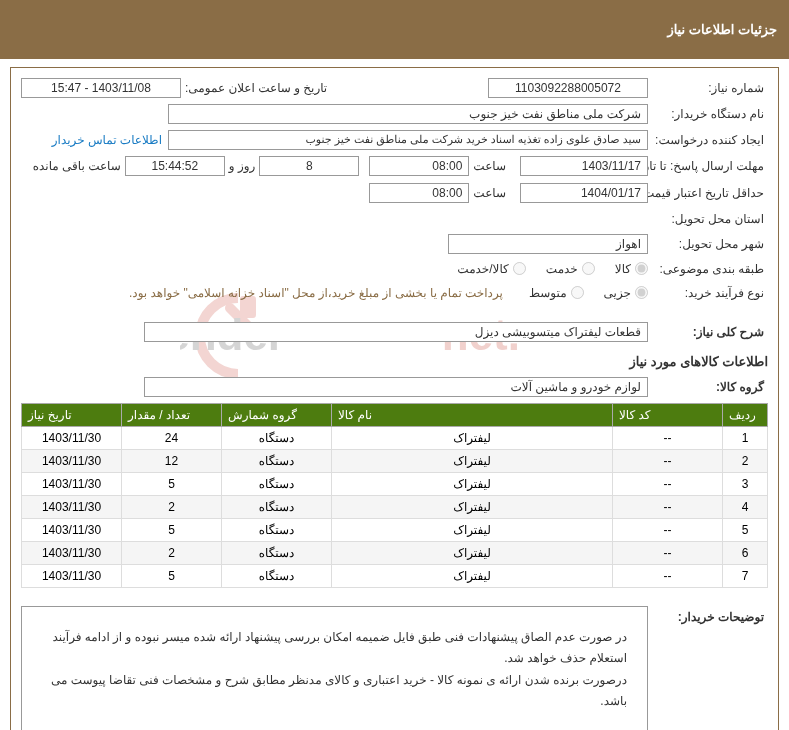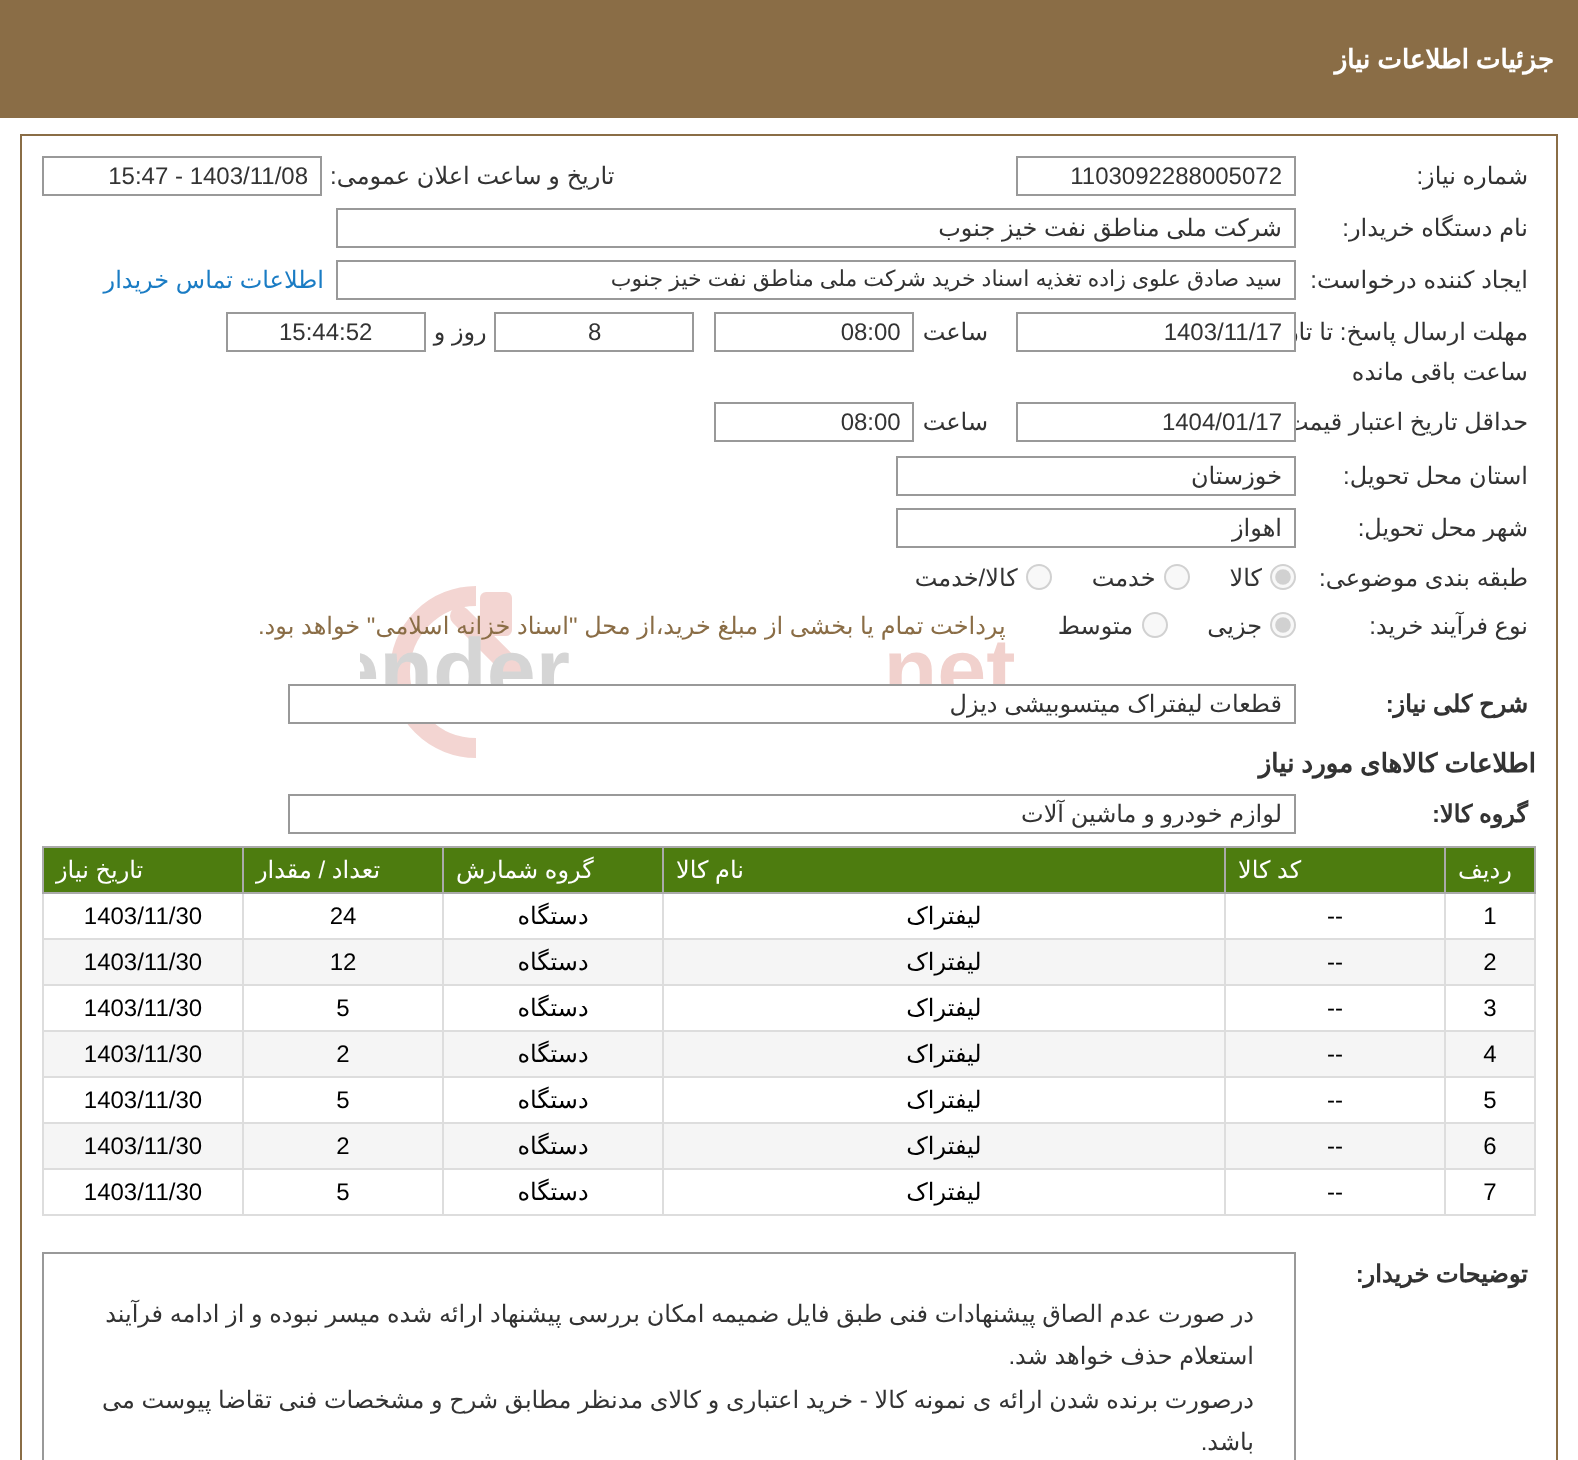--- a/index.html
+++ b/index.html
@@ -6,22 +6,22 @@
     body { font-family: Tahoma, Arial, sans-serif; font-size: 12px; direction: rtl; background: #fff; }
     .container { width: 789px; margin: 0; }
     .header-bar { background: #8a6d46; color: #fff; padding: 22px 12px; font-size: 13px; font-weight: bold; text-align: right; }
     .content-panel { border: 1px solid #8a6d46; background: #fff; margin: 8px 10px; padding: 10px; position: relative; }
     .watermark { position: absolute; top: 210px; left: 50%; transform: translateX(-50%); z-index: 0; pointer-events: none; opacity: 0.25; }
     .form-row { display: flex; align-items: center; margin-bottom: 6px; flex-wrap: wrap; position: relative; z-index: 1; }
     .label { color: #333; font-size: 12px; padding: 2px 4px; white-space: nowrap; text-align: right; }
     .label-w { width: 120px; }
     .value-box { border: 1px solid #999; background: #fff; padding: 2px 6px; font-size: 12px; color: #333; min-height: 20px; display: inline-block; text-align: right; }
     .w100 { width: 100px; }
-    .w140 { width: 140px; }
-    .w160 { width: 140px; }
+    .w140 { width: 128px; }
+    .w160 { width: 160px; text-align: center; }
     .w200 { width: 200px; }
     .w480 { width: 480px; }
     .w580 { width: 504px; }
     .link { color: #1a7cc4; font-size: 12px; cursor: pointer; padding: 2px 6px; }
     .radio-group { display: flex; gap: 20px; align-items: center; }
     .radio-item { display: flex; align-items: center; gap: 4px; color: #333; }
     .radio-item input { accent-color: #333; }
     .note-text { color: #8a6d46; font-size: 12px; padding: 2px 6px; }
     .section-title { color: #333; font-size: 13px; font-weight: bold; margin: 12px 0 8px; position: relative; z-index: 1; }
     table { width: 100%; border-collapse: collapse; font-size: 12px; position: relative; z-index: 1; }
@@ -97,21 +97,20 @@
       <span class="label label-w" style="line-height:1.4;">حداقل تاریخ اعتبار قیمت: تا تاریخ:</span>
       <span class="value-box w140">1404/01/17</span>
       <span class="gap"></span>
       <span class="label">ساعت</span>
       <span class="value-box w100">08:00</span>
     </div>
 
     
     <div class="form-row">
       <span class="label label-w">استان محل تحویل:</span>
-      <span class="value-box w200">خوزستان</span>
     </div>
 
     
     <div class="form-row">
       <span class="label label-w">شهر محل تحویل:</span>
       <span class="value-box w200">اهواز</span>
     </div>
 
     
     <div class="form-row">

